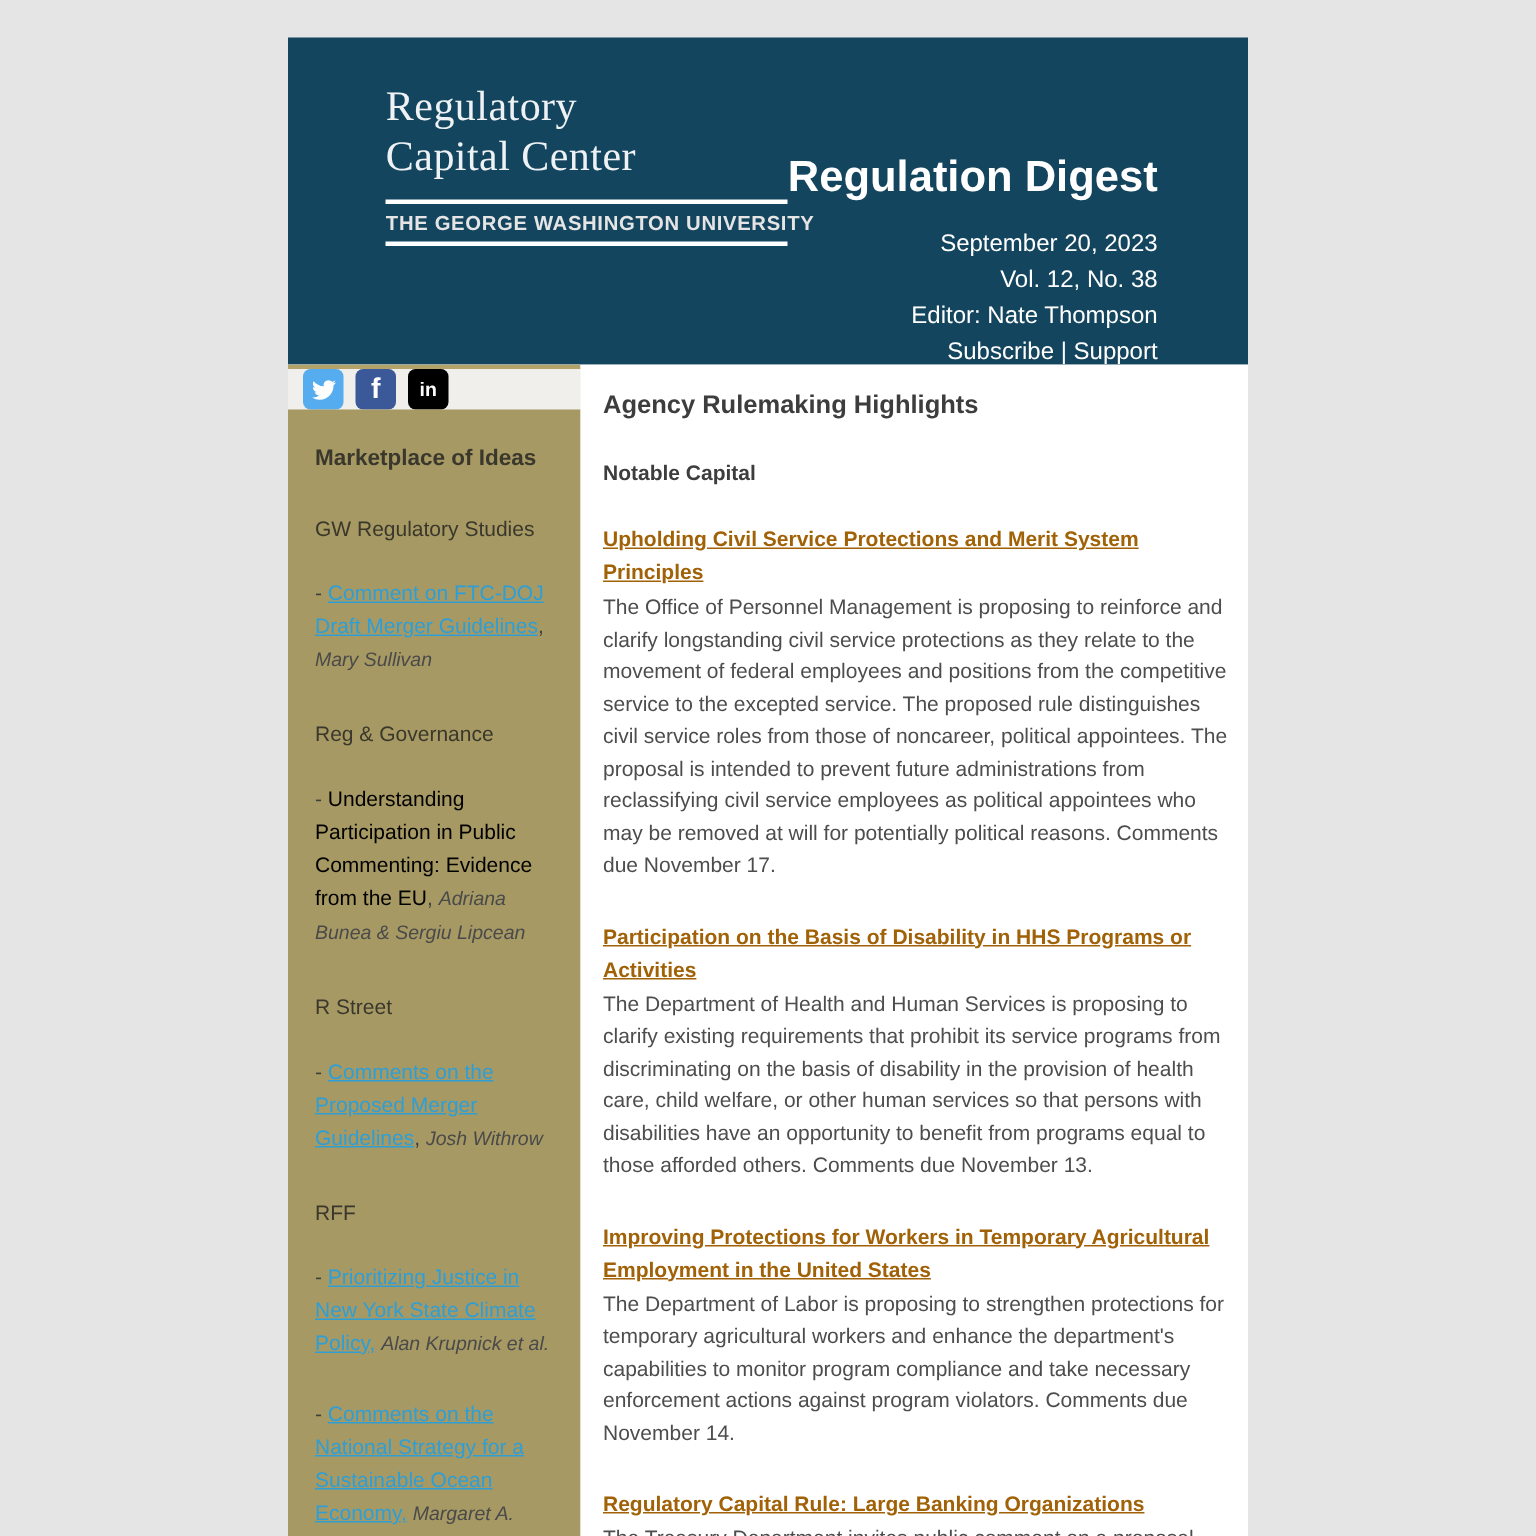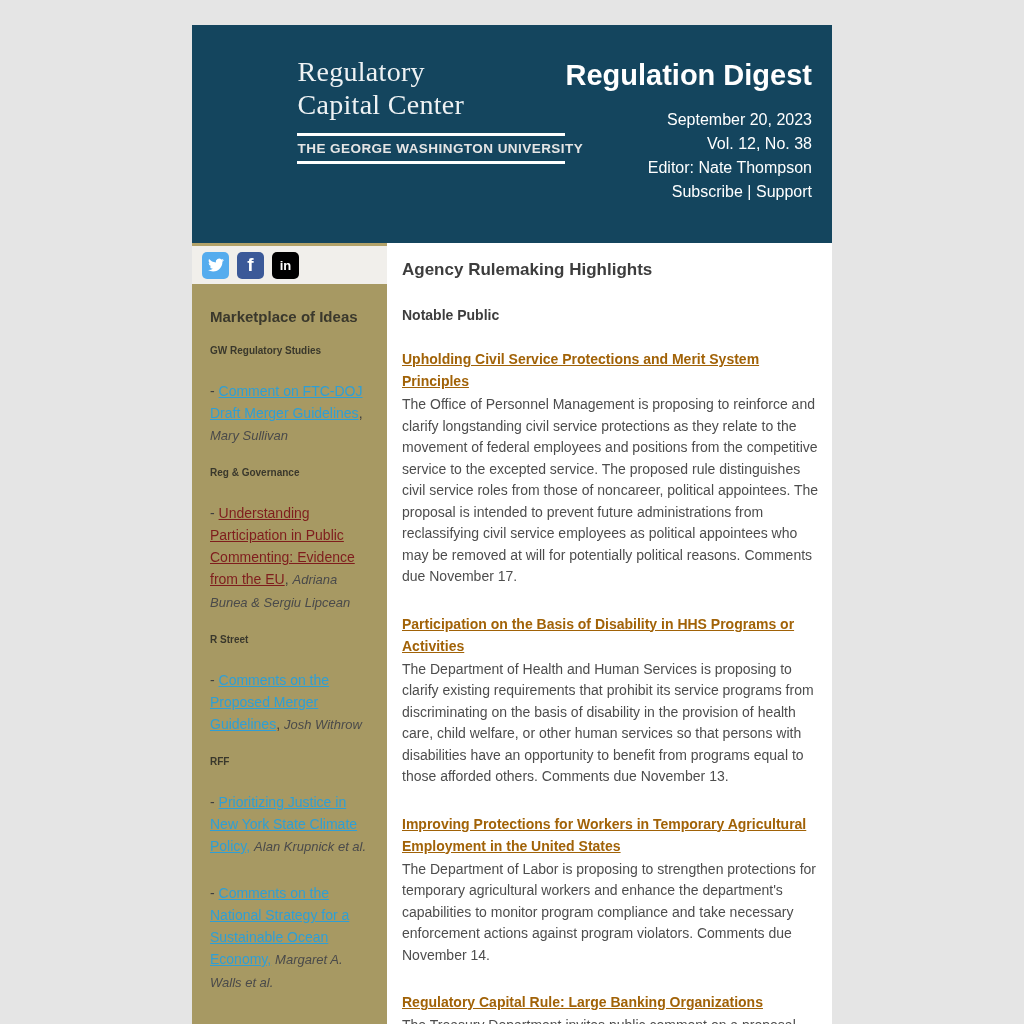--- a/index.html
+++ b/index.html
@@ -2,48 +2,48 @@
 <html><head>
 <meta charset="utf-8">
 <style>
   * { margin:0; padding:0; box-sizing:border-box; }
   html,body { width:1024px; height:1024px; overflow:hidden; background:#e5e5e5;
               font-family:"Liberation Sans", sans-serif; }
   .newsletter { width:640px; margin:25px 0 0 192px; }
 
   
   .header { background:#14455e; height:218px; padding:30px 20px 0 25px;
-            display:flex; justify-content:flex-end; }
+            display:flex; justify-content:center; }
   .logo-block { width:268px; color:#eef2f4; }
   .logo-serif { font-family:"Liberation Serif", serif; font-size:28px; line-height:1.18;
                 letter-spacing:0.3px; }
   .logo-tagline { margin-top:12px; border-top:3px solid #ffffff; border-bottom:3px solid #ffffff;
                   padding:5px 0 5px; font-size:13.5px; font-weight:bold; letter-spacing:0.45px;
                   white-space:nowrap; color:#e5e5e5; }
-  .header-right { text-align:right; color:#ffffff; padding-top:4px; }
+  .header-right { text-align:right; color:#ffffff; padding-top:4px;margin-top:43px; }
   .digest-title { font-size:29px; font-weight:bold; }
   .header-meta { margin-top:16px; font-size:16px; line-height:24px; }
   .header-links { font-size:16px; line-height:24px; }
   .header-links a { color:#ffffff; }
 
   
   .columns { display:flex; height:781px; overflow:hidden; }
   .left-col { width:195px; flex:0 0 195px; display:flex; flex-direction:column; }
   .social-bar { height:44px; background:#f1efeb; border-top:3px solid #b3a269;
                 display:flex; align-items:center; gap:8px; padding-left:10px; }
   .social-btn { width:27px; height:27px; border-radius:5px; display:flex; align-items:center;
                 justify-content:center; color:#fff; text-decoration:none; }
   .social-btn.tw { background:#55acee; }
   .social-btn.fb { background:#3b5998; font-size:19px; font-weight:bold; }
   .social-btn.li { background:#000000; font-size:13px; font-weight:bold; }
   .social-btn svg { width:16px; height:16px; fill:#ffffff; }
 
   .sidebar { background:#a79963; flex:1; padding:24px 16px 30px 18px; color:#3f3f3f; }
   .sb-title { font-size:15px; font-weight:bold; color:#3a382c; }
-  .sb-heading { font-size:10px; font-weight:bold; color:#3a382c; margin-top:20px; }
+  .sb-heading { font-size:14px; font-weight:normal; color:#3a382c; margin-top:30px; }
   .sb-item { margin-top:24px; font-size:14px; line-height:22px; color:#3f3f3f; }
   .sb-item a { color:#2e9fd6; }
   .sb-item .author { font-style:italic; font-size:13px; color:#4a4a4a; }
 
   
   .main-col { flex:1; background:#ffffff; padding:17px 12px 12px 15px; color:#4d4d4d; }
   .main-title { font-size:17px; font-weight:bold; color:#3d3d3d; }
   .main-subtitle { font-size:14px; font-weight:bold; color:#3d3d3d; margin-top:27px; }
   .article { margin-top:25px; }
   .article-title { display:block; font-size:14px; font-weight:bold; color:#a16207;
@@ -99,42 +99,42 @@
       <div class="sidebar">
         <div class="sb-title">Marketplace of Ideas</div>
 
         <div class="sb-heading">GW Regulatory Studies</div>
         <div class="sb-item">
           <span>- </span><a style="color:#2e9fd6;text-decoration:underline;">Comment on FTC-DOJ Draft Merger Guidelines</a><span>, </span><span class="author">Mary Sullivan</span>
         </div>
 
         <div class="sb-heading">Reg &amp; Governance</div>
         <div class="sb-item">
-          <span>- </span><a style="color:#7f1d1d;text-decoration:underline;">Understanding Participation in Public Commenting: Evidence from the EU</a><span>, </span><span class="author">Adriana Bunea &amp; Sergiu Lipcean</span>
+          <span>- </span><a style="color:#000000;">Understanding Participation in Public Commenting: Evidence from the EU</a><span>, </span><span class="author">Adriana Bunea &amp; Sergiu Lipcean</span>
         </div>
 
         <div class="sb-heading">R Street</div>
         <div class="sb-item">
           <span>- </span><a style="color:#2e9fd6;text-decoration:underline;">Comments on the Proposed Merger Guidelines</a><span>, </span><span class="author">Josh Withrow</span>
         </div>
 
         <div class="sb-heading">RFF</div>
         <div class="sb-item">
           <span>- </span><a style="color:#2e9fd6;text-decoration:underline;">Prioritizing Justice in New York State Climate Policy,</a><span> </span><span class="author">Alan Krupnick et al.</span>
         </div>
         <div class="sb-item">
           <span>- </span><a style="color:#2e9fd6;text-decoration:underline;">Comments on the National Strategy for a Sustainable Ocean Economy,</a><span> </span><span class="author">Margaret A. Walls et al.</span>
         </div>
 
       </div>
     </div>
 
     <div class="main-col">
       <div class="main-title">Agency Rulemaking Highlights</div>
-      <div class="main-subtitle">Notable Public</div>
+      <div class="main-subtitle">Notable Capital</div>
 
       <div class="article">
         <a class="article-title">Upholding Civil Service Protections and Merit System Principles</a>
         <div class="article-body">The Office of Personnel Management is proposing to reinforce and clarify longstanding civil service protections as they relate to the movement of federal employees and positions from the competitive service to the excepted service. The proposed rule distinguishes civil service roles from those of noncareer, political appointees. The proposal is intended to prevent future administrations from reclassifying civil service employees as political appointees who may be removed at will for potentially political reasons. Comments due November 17.</div>
       </div>
 
       <div class="article">
         <a class="article-title">Participation on the Basis of Disability in HHS Programs or Activities</a>
         <div class="article-body">The Department of Health and Human Services is proposing to clarify existing requirements that prohibit its service programs from discriminating on the basis of disability in the provision of health care, child welfare, or other human services so that persons with disabilities have an opportunity to benefit from programs equal to those afforded others. Comments due November 13.</div>
       </div>

